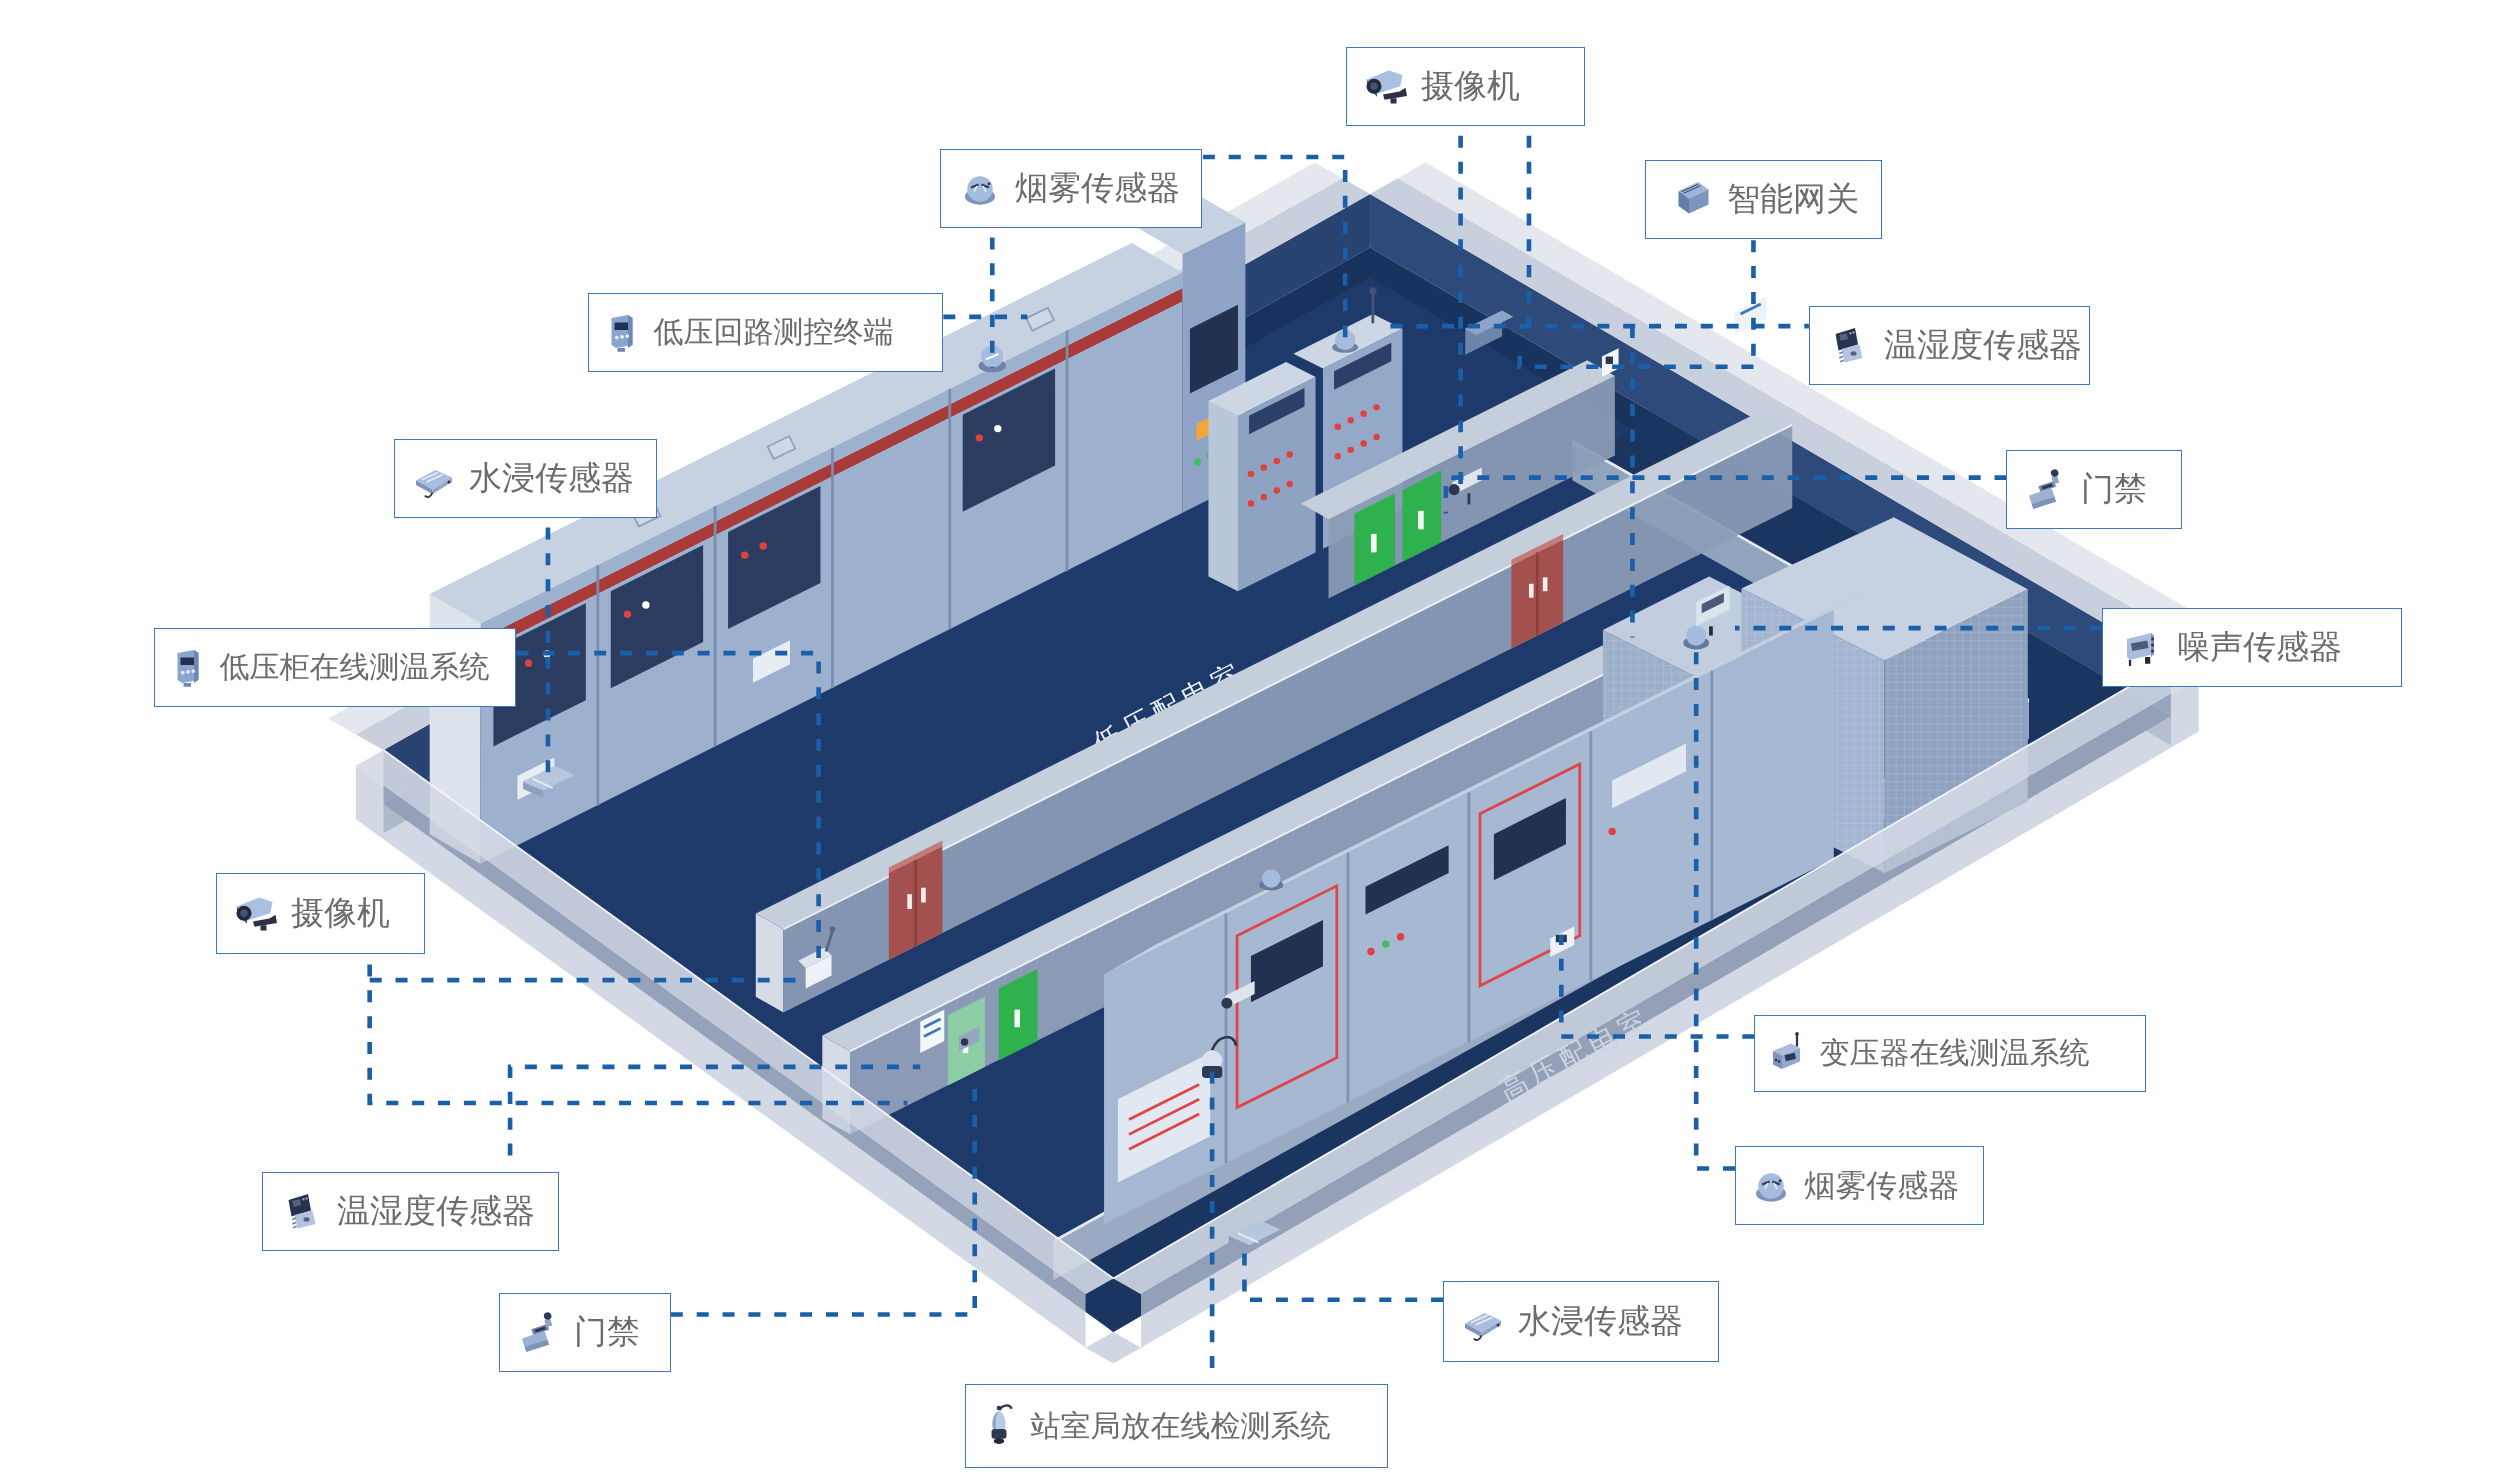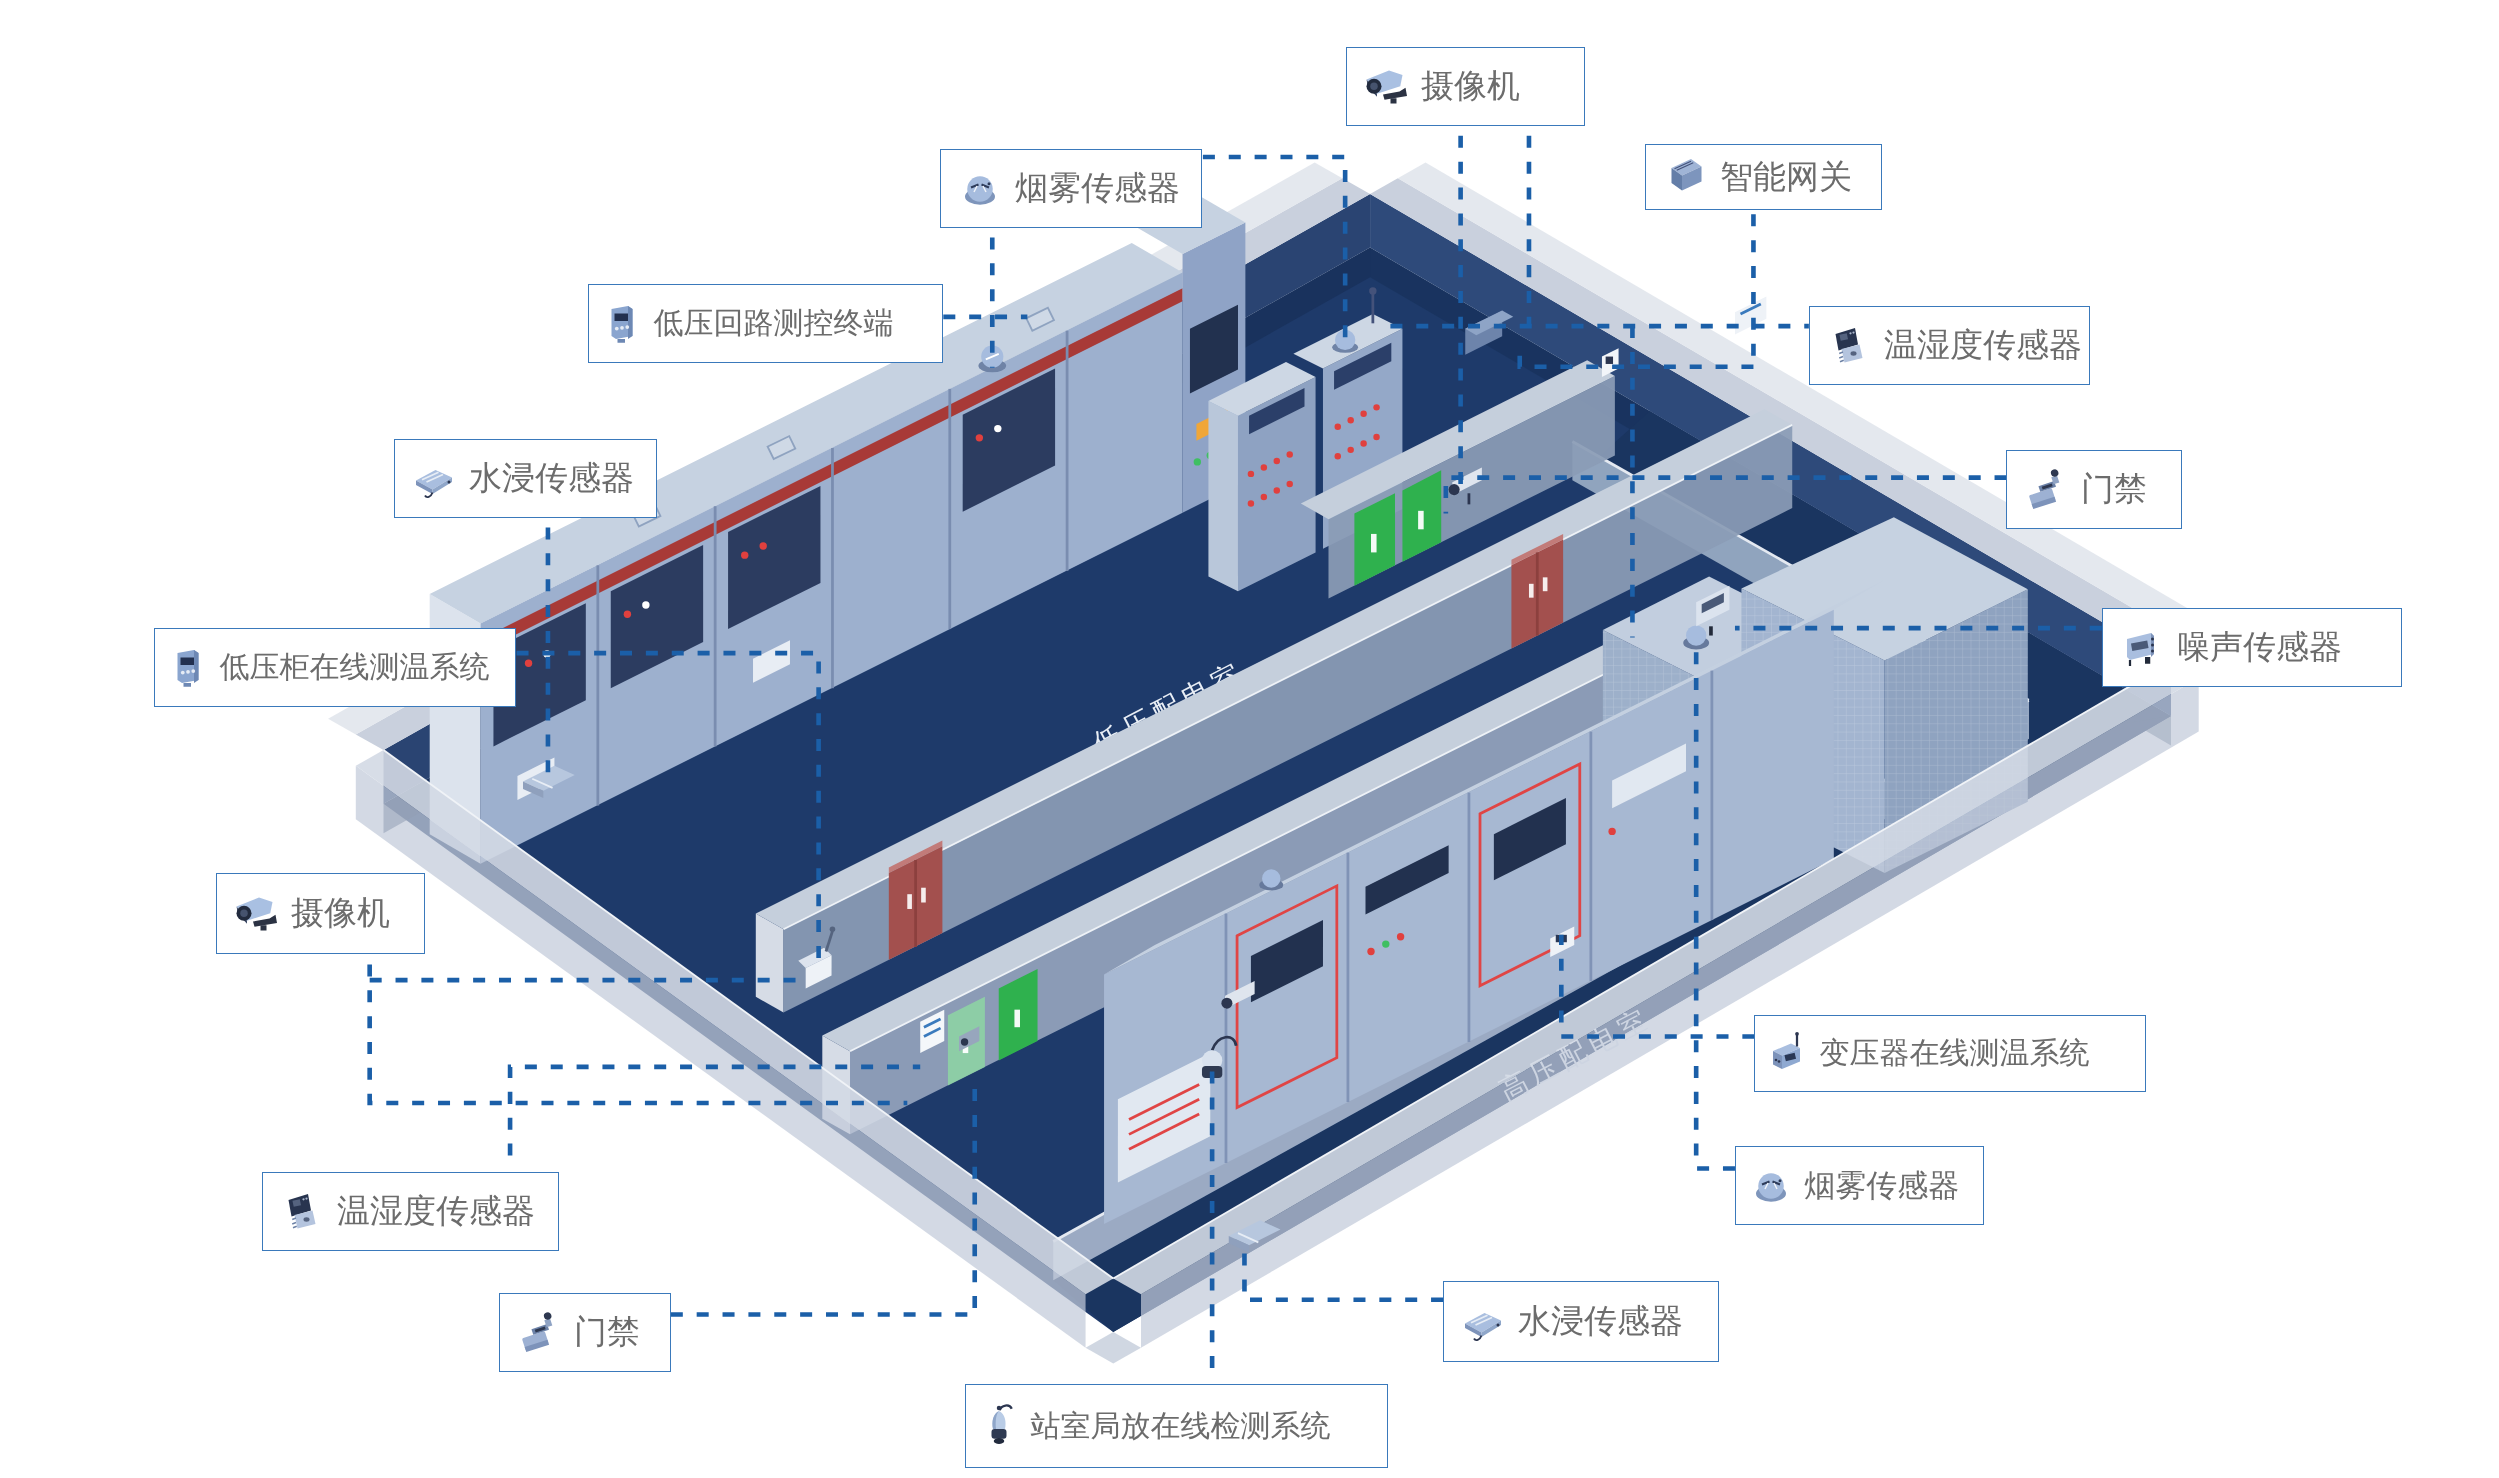--- a/index.html
+++ b/index.html
@@ -8,23 +8,23 @@
   .scene{position:absolute;left:0;top:0;}
   .label{position:absolute;display:flex;align-items:center;gap:11px;padding:0 15px;
          box-sizing:border-box;background:#ffffff;border:1.8px solid #3a79bb;
          color:#6c6c6c;font-size:33px;white-space:nowrap;margin-top:16px;}
   .label .ic{flex:0 0 auto;width:48px;height:48px;}
   .label .txt{flex:0 0 auto;}
   .mid{font-size:31px;padding:0 11px;gap:9.2px;}
   .tight{font-size:30px;padding:0 9.2px;gap:7.4px;}
   
   .lb0 {left:1346px;top:31px;  width:239px;height:79px;}
-  .lb1 {left:1645px;top:128px; width:237px;height:66px;}
+  .lb1 {left:1645px;top:144px; width:237px;height:79px;justify-content:center;}
   .lb2 {left:940px;top:133px; width:262px;height:79px;}
-  .lb3 {left:588px; top:268px; width:355px;height:79px;}
+  .lb3 {left:588px; top:277px; width:355px;height:79px;}
   .lb4 {left:394px; top:423px; width:263px;height:79px;}
   .lb5 {left:154px; top:612px; width:362px;height:79px;font-family:Liberation Serif, serif;}
   .lb6 {left:216px; top:857px; width:209px;height:81px;}
   .lb7 {left:262px; top:1156px;width:297px;height:79px;}
   .lb8 {left:499px; top:1277px;width:172px;height:79px;}
   .lb9 {left:965px;top:1368px;width:423px;height:84px;}
   .lb10{left:1443px;top:1265px;width:276px;height:81px;}
   .lb11{left:1735px;top:1130px;width:249px;height:79px;}
   .lb12{left:1754px;top:999px;width:392px;height:77px;}
   .lb13{left:2102px;top:592px; width:300px;height:79px;}

